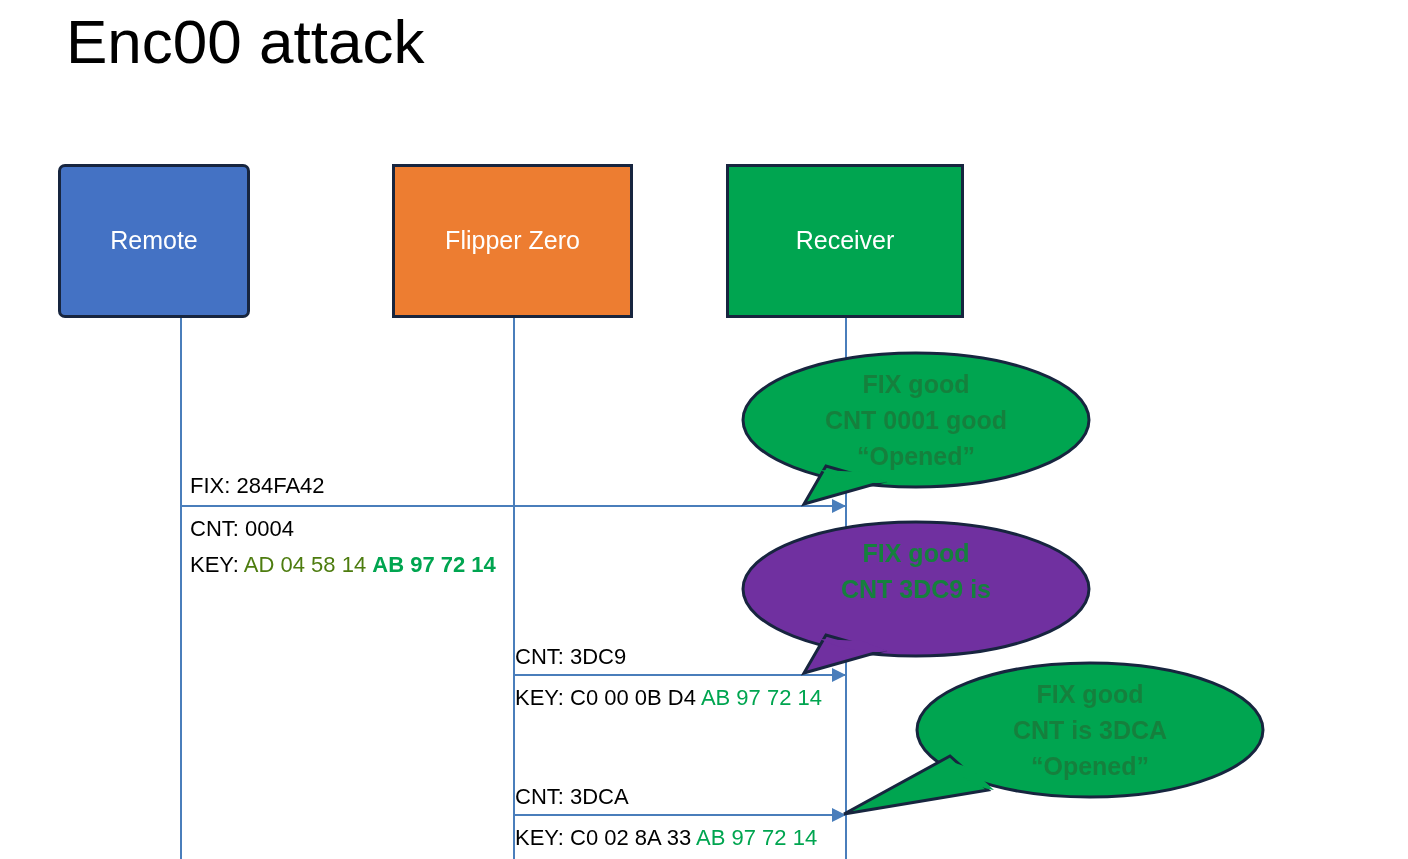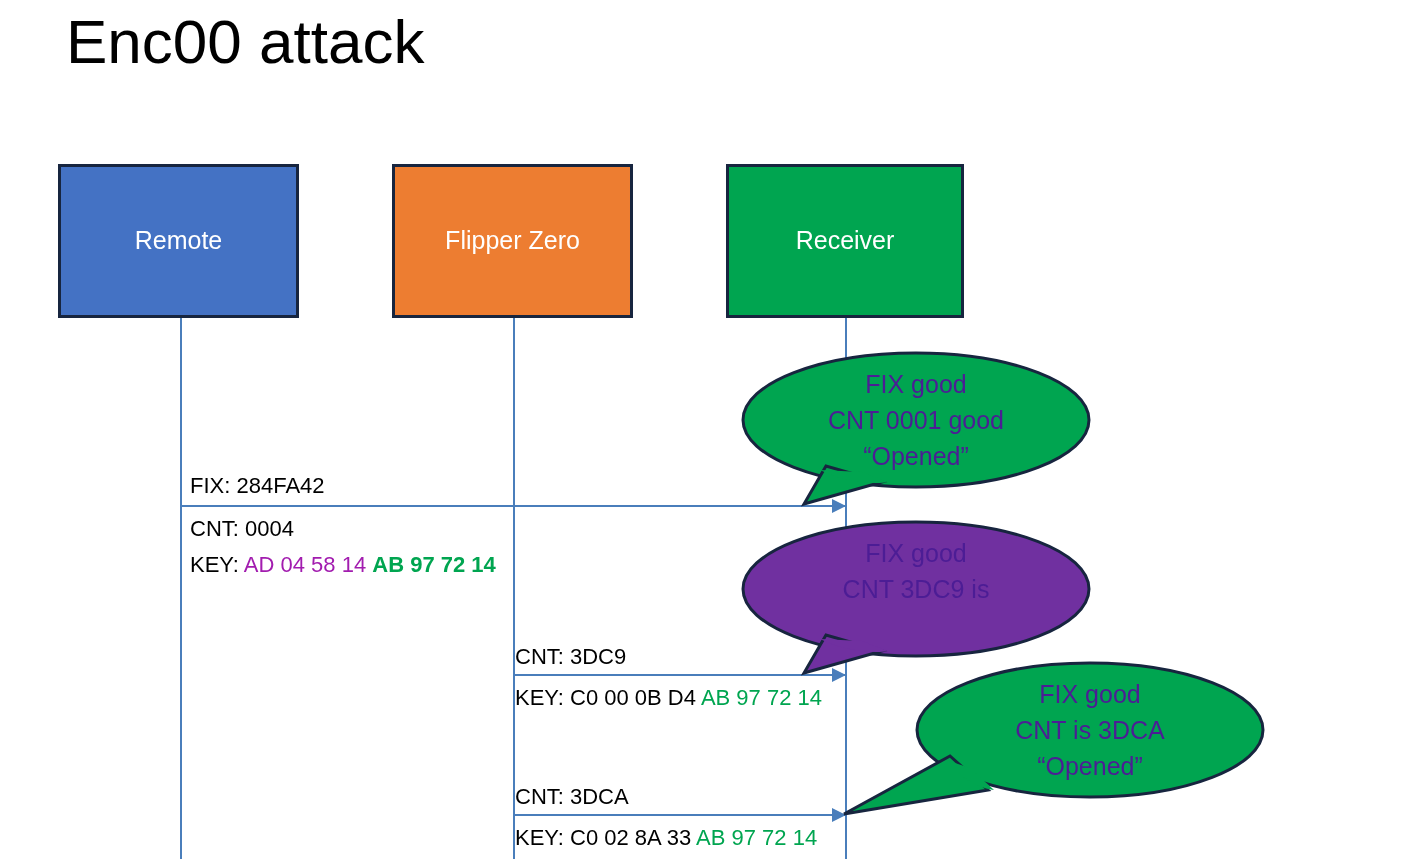--- a/index.html
+++ b/index.html
@@ -75,60 +75,61 @@
   }
 
   
   .msg-text {
     position: absolute;
     font-size: 22px;
     line-height: 36px;
     color: #000000;
     white-space: nowrap;
   }
-  .hex-red  { color: #a21caf; margin-top: 20px; }
+  .hex-red  { color: #4d7c0f; margin-top: 20px; }
   .hex-green{ color: #00A550; }
   .hex-green-b { color: #00A550; font-weight: bold; }
 
   
   .bubble-wrap {
     position: absolute;
   }
   .bubble-wrap svg {
     position: absolute;
     left: 0;
     top: 0;
     overflow: visible;
   }
   .bubble-text {
     position: absolute;
     left: 0;
     top: 0;
     width: 100%;
     text-align: center;
-    color: #4c1d95;
+    color: #15803d;
     font-size: 25px;
     line-height: 36px;
     white-space: nowrap;
     pointer-events: none;
+    font-weight: bold;
   }
   .bubble-text .ln { display: block; }
 </style>
 </head>
 <body>
 
 <div id="slide">
 
   <div class="slide-title">Enc00 attack</div>
 
   <div class="lifeline" style="left:180px; top:318px; height:541px;"></div>
   <div class="lifeline" style="left:513px; top:318px; height:541px;"></div>
   <div class="lifeline" style="left:845px; top:318px; height:541px;"></div>
 
-  <div class="actor-box" style="left:58px; top:164px; width:241px; height:154px; background:#4472C4;">
+  <div class="actor-box" style="left:58px; top:164px; width:192px; height:154px; background:#4472C4;border-radius:7px;">
     <span class="actor-label">Remote</span>
   </div>
 
   <div class="actor-box" style="left:726px; top:164px; width:238px; height:154px; background:#00A550;">
     <span class="actor-label">Receiver</span>
   </div>
 
   <div class="actor-box" style="left:392px; top:164px; width:241px; height:154px; background:#ED7D31;">
     <span class="actor-label">Flipper Zero</span>
   </div>

